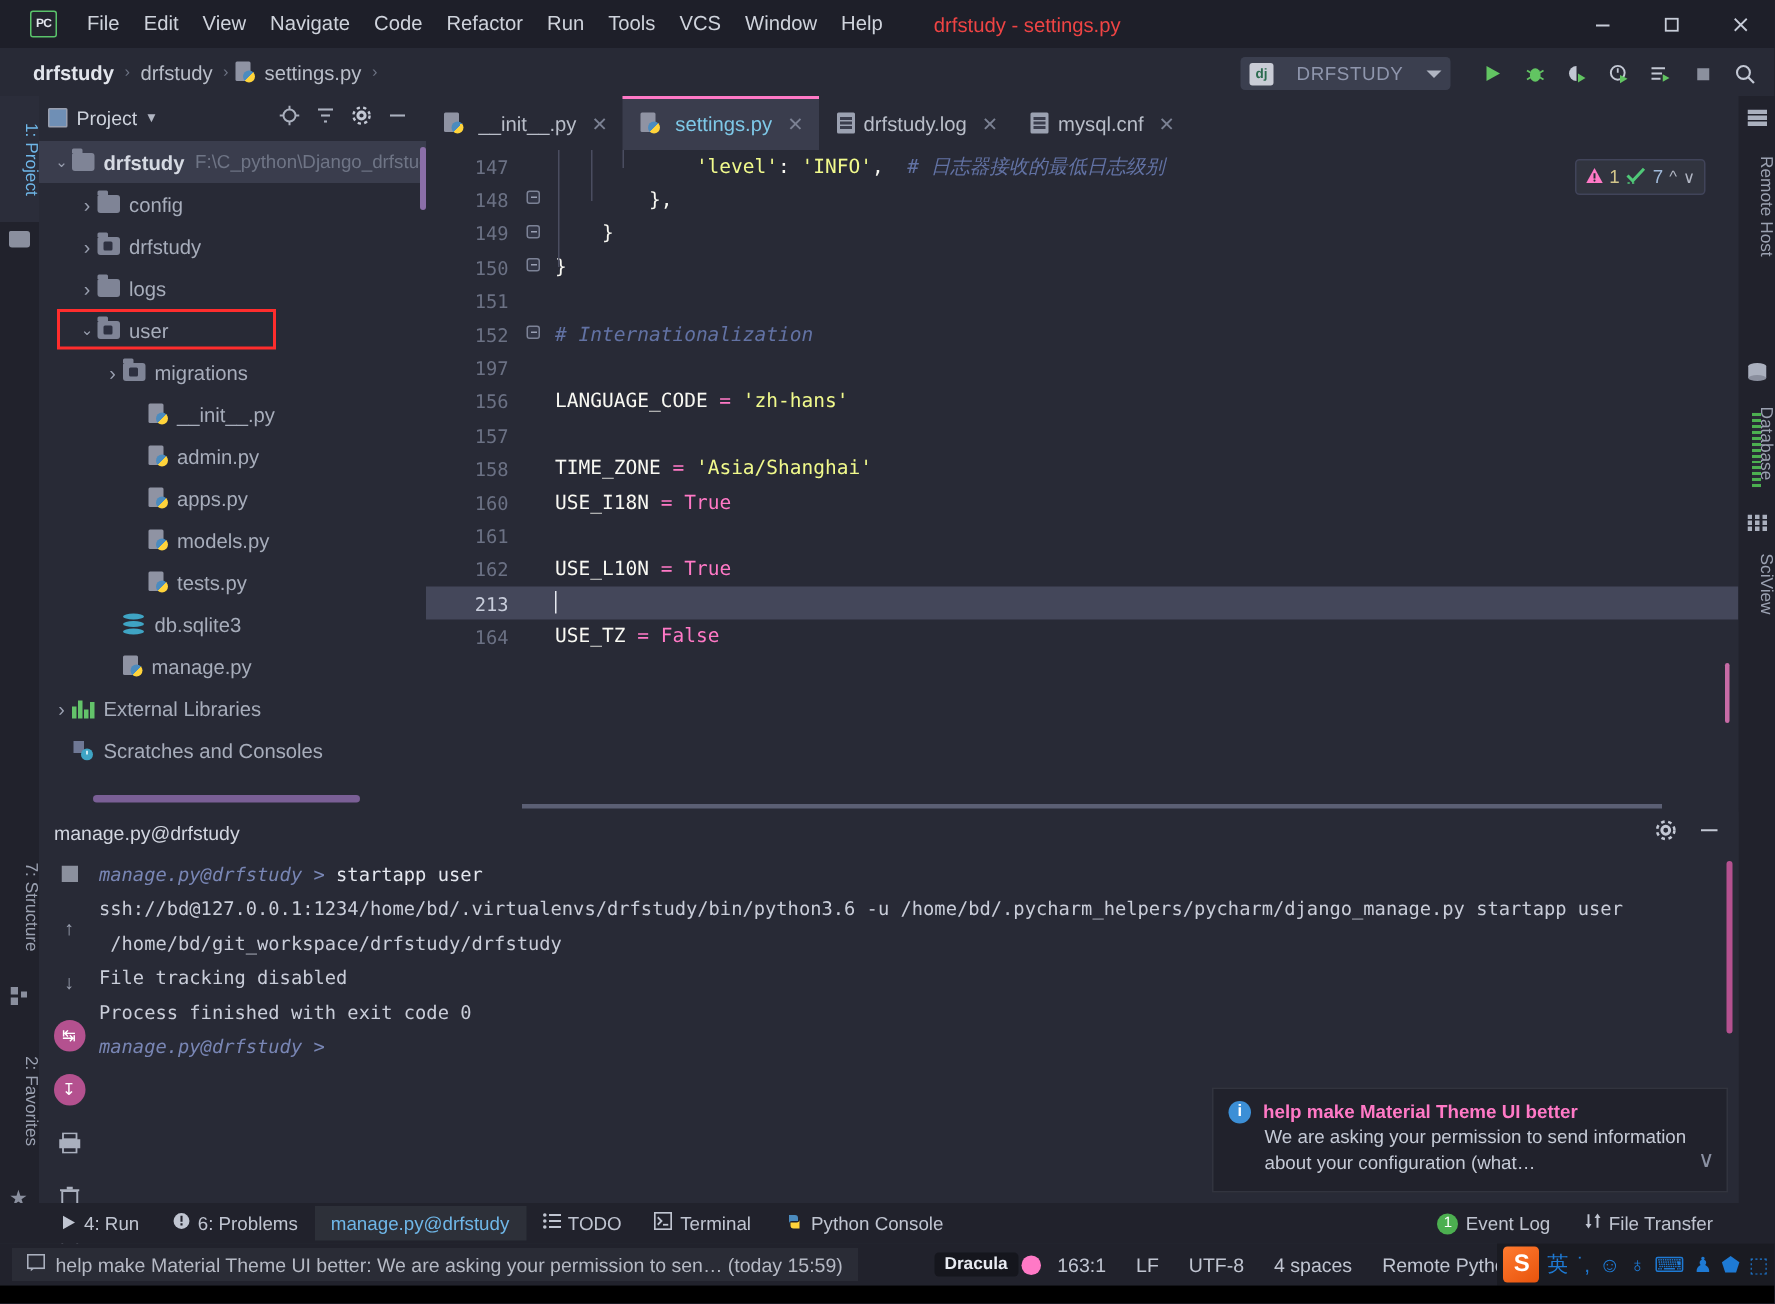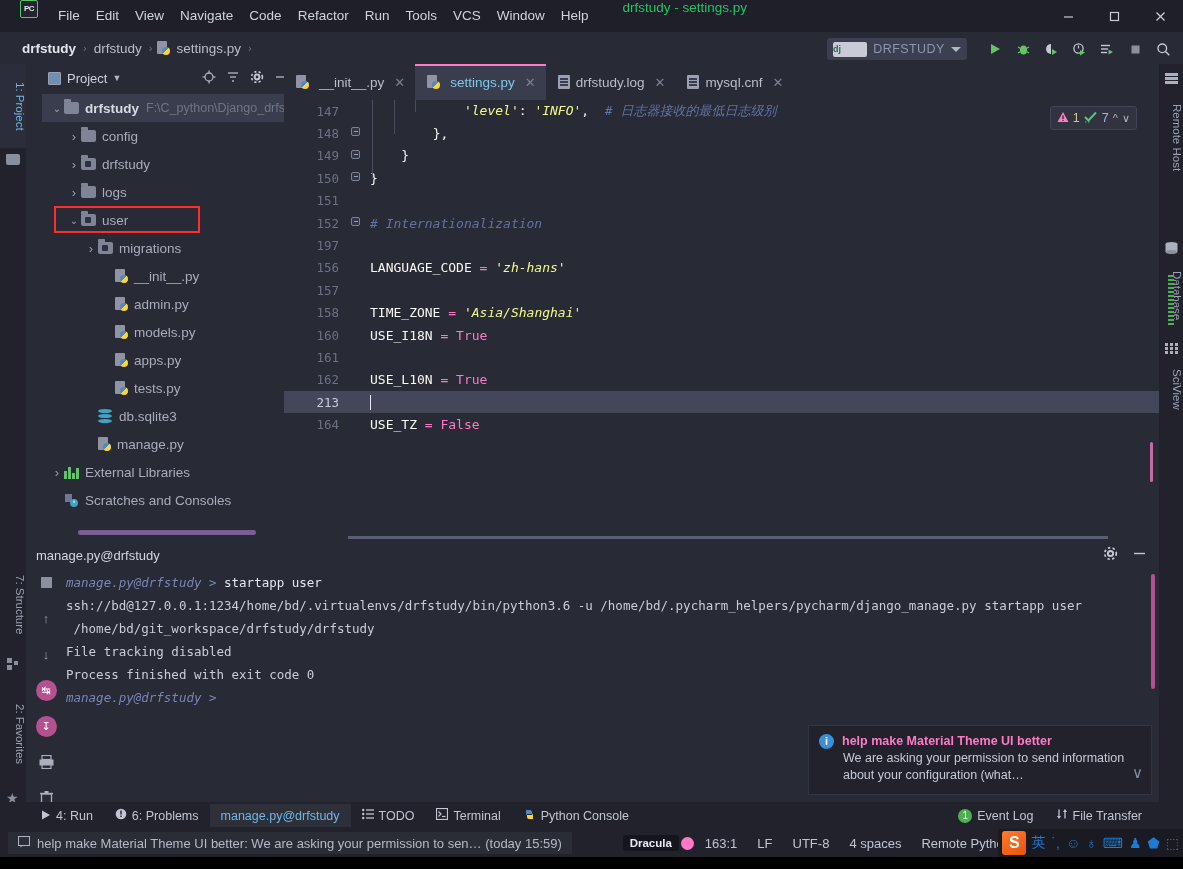--- a/index.html
+++ b/index.html
@@ -9,35 +9,35 @@
     font-family: "Liberation Sans", sans-serif;
     font-size: 13px;
     color: #b5b9c4;
     overflow: hidden;
   }
   .app { position: relative; width: 1183px; height: 869px; background: #282a36; }
 
   
   .titlebar {
     position: absolute; left: 0; top: 0; width: 1183px; height: 32px;
-    background: #1e1f29; display: flex; align-items: flex-start;
+    background: #1e1f29; display: flex; align-items: center;
   }
   .pc-logo {
     width: 18px; height: 18px; margin-left: 20px; margin-right: 12px;
     border: 1.5px solid #5ac46b; border-radius: 2px;
     background: #23242e; color: #e4e7ee;
     font-size: 8px; font-weight: bold; line-height: 15px; text-align: center;
     letter-spacing: -0.5px;
   }
   .menu-item {
     padding: 0 8px; height: 32px; line-height: 32px;
     color: #cfd3dc; font-size: 13.5px; cursor: default;
   }
   .win-title {
-    margin-left: 26px; color: #22c55e; font-size: 13.5px;
+    margin-left: 26px; color: #ef4444; font-size: 13.5px;
   }
   .win-ctrls { position: absolute; right: 0; top: 0; display: flex; height: 32px; }
   .win-btn {
     width: 46px; height: 32px; display: flex; align-items: center; justify-content: center;
     color: #c7ccd8; font-size: 13px;
   }
 
   
   .navbar {
     position: absolute; left: 0; top: 32px; width: 1183px; height: 32px;
@@ -60,39 +60,39 @@
     background: linear-gradient(135deg,#4b8bbe 0 50%,#ffd43b 50% 100%);
   }
 
   
   .runcfg {
     position: absolute; right: 216px; top: 6px; height: 22px; width: 140px;
     background: #3b3f4f; border-radius: 3px; display: flex; align-items: center;
     padding: 0 6px;
   }
   .dj-ico {
-    width: 34px; height: 15px; background: #c9ccd6; border-radius: 2px;
-    color: #2a6b4f; font-size: 9px; font-weight: bold; text-align: left; line-height: 15px;
+    width: 16px; height: 15px; background: #c9ccd6; border-radius: 2px;
+    color: #2a6b4f; font-size: 9px; font-weight: bold; text-align: center; line-height: 15px;
   }
   .runcfg-label { flex: 1; text-align: center; color: #8f96ad; font-size: 12.5px; letter-spacing: .4px; }
   .caret-dn { width: 0; height: 0; border-left: 5px solid transparent; border-right: 5px solid transparent; border-top: 5px solid #b0b5c2; }
   .tb-icons { position: absolute; right: 8px; top: 6px; display: flex; align-items: center; gap: 4px; }
   .tb-ic { width: 24px; height: 22px; display: flex; align-items: center; justify-content: center; }
 
   
   .leftstrip { position: absolute; left: 0; top: 64px; width: 26px; height: 738px; background: #21222c; }
   .vtool {
     position: absolute; left: 0; width: 26px;
     writing-mode: vertical-rl; text-orientation: mixed;
     font-size: 11.5px; color: #9ba1b1; text-align: center; padding: 6px 0;
   }
   .vtool.active { background: #2b2d3a; color: #6fb7e8; }
 
   
-  .projpanel { position: absolute; left: 42px; top: 64px; width: 258px; height: 475px; background: #282a36; }
+  .projpanel { position: absolute; left: 26px; top: 64px; width: 258px; height: 475px; background: #282a36; }
   .proj-head { height: 28px; display: flex; align-items: center; padding: 0 6px; }
   .proj-title { color: #cdd2dc; font-size: 13px; margin-left: 6px; }
   .proj-head-icons { margin-left: auto; display: flex; gap: 10px; align-items: center; padding-right: 6px; }
   .sq-ico { width: 13px; height: 13px; border: 1.6px solid #9aa0b0; background: #6f8fb5; border-radius: 1px; }
   .tree { padding-top: 2px; font-size: 13.5px; }
   .trow { height: 28px; display: flex; align-items: center; position: relative; white-space: nowrap; }
   .trow.selected { background: #3a3d4d; }
   .arrow { width: 14px; color: #9aa0b0; font-size: 10px; text-align: center; flex: none; }
   .folder {
     width: 15px; height: 12px; background: #7f8496; border-radius: 1px 2px 2px 2px;
@@ -123,21 +123,21 @@
 
   .codearea { position: absolute; left: 0; top: 36px; width: 875px; height: 439px; overflow: hidden; background: #282a36; }
   .coderow { height: 22.4px; display: flex; align-items: center; font-family: "DejaVu Sans Mono", monospace; font-size: 13px; white-space: pre; }
   .coderow.caret-line { background: #44475a; }
   .gutter { width: 64px; text-align: right; padding-right: 9px; color: #6b7184; font-size: 12.5px; flex: none; font-family: "DejaVu Sans Mono", monospace; }
   .coderow.caret-line .gutter { color: #c8cddb; }
   .foldcol { width: 14px; flex: none; position: relative; height: 22.4px; }
   .foldmark { position: absolute; left: 3px; top: 5px; width: 9px; height: 9px; border: 1px solid #7c8296; border-radius: 2px; background: #323545; }
   .foldmark:after { content:""; position:absolute; left:1.5px; top:3px; width:4px; height:1px; background:#9aa0b4; }
   .codetext { padding-left: 8px; flex: 1; }
-  .k-str { color: #f1fa8c; font-style: italic; }
+  .k-str { color: #f1fa8c; }
   .k-cmt { color: #6272a4; font-style: italic; }
   .k-lnk { color: #6272a4; font-style: italic; text-decoration: underline; }
   .k-var { color: #f8f8f2; }
   .k-op { color: #ff79c6; }
   .k-kw { color: #ff79c6; }
   .k-punct { color: #f8f8f2; }
   .caret { display: inline-block; width: 1px; height: 15px; background: #e6e9f0; vertical-align: -3px; }
   .indentline { position: absolute; top: 0; bottom: 0; width: 1px; background: #4a4d60; }
 
   .inspect-widget {
@@ -389,26 +389,26 @@
           <span class="tlabel">__init__.py</span>
         </div>
         <div class="trow" style="padding-left: 59px;">
           <span class="arrow"></span>
           <span class="py-ico" style="margin-right: 6px;"></span>
           <span class="tlabel">admin.py</span>
         </div>
         <div class="trow" style="padding-left: 59px;">
           <span class="arrow"></span>
           <span class="py-ico" style="margin-right: 6px;"></span>
-          <span class="tlabel">models.py</span>
+          <span class="tlabel">apps.py</span>
         </div>
         <div class="trow" style="padding-left: 59px;">
           <span class="arrow"></span>
           <span class="py-ico" style="margin-right: 6px;"></span>
-          <span class="tlabel">apps.py</span>
+          <span class="tlabel">models.py</span>
         </div>
         <div class="trow" style="padding-left: 59px;">
           <span class="arrow"></span>
           <span class="py-ico" style="margin-right: 6px;"></span>
           <span class="tlabel">tests.py</span>
         </div>
         <div class="trow" style="padding-left: 42px;">
           <span class="arrow"></span>
           <span class="db-ico">
             <span style="top:0"></span>

